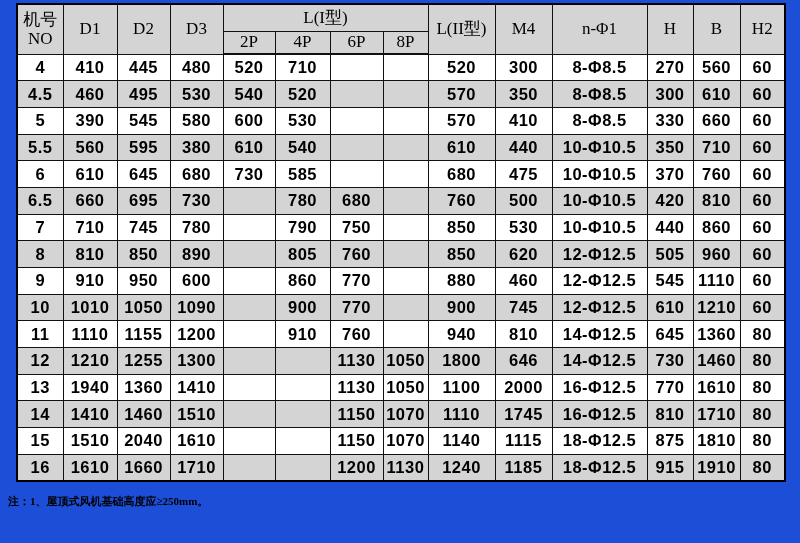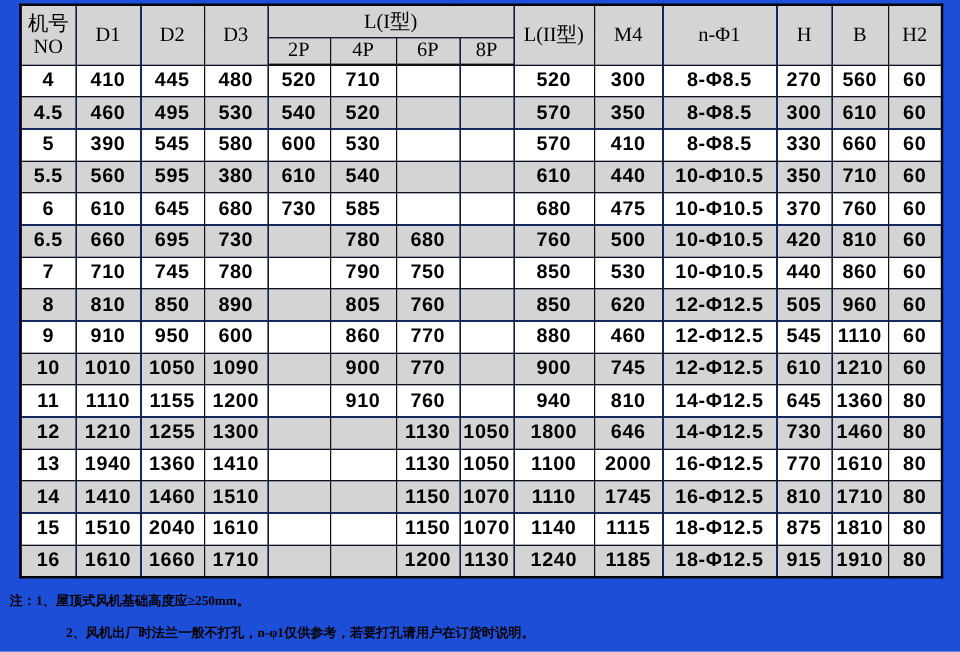--- a/index.html
+++ b/index.html
@@ -360,16 +360,15 @@
           <td>18-Φ12.5</td>
           <td>915</td>
           <td>1910</td>
           <td>80</td>
         </tr>
       </tbody>
   </table>
 
   <div class="notes">
     <div class="note-line1">注：1、屋顶式风机基础高度应≥250mm。</div>
-    <div class="note-line2">2、风机出厂时法兰一般不打孔，n-φ1仅供参考，若要打孔请用户在订货时说明。</div>
   </div>
 
 </div>
 
 </body></html>

